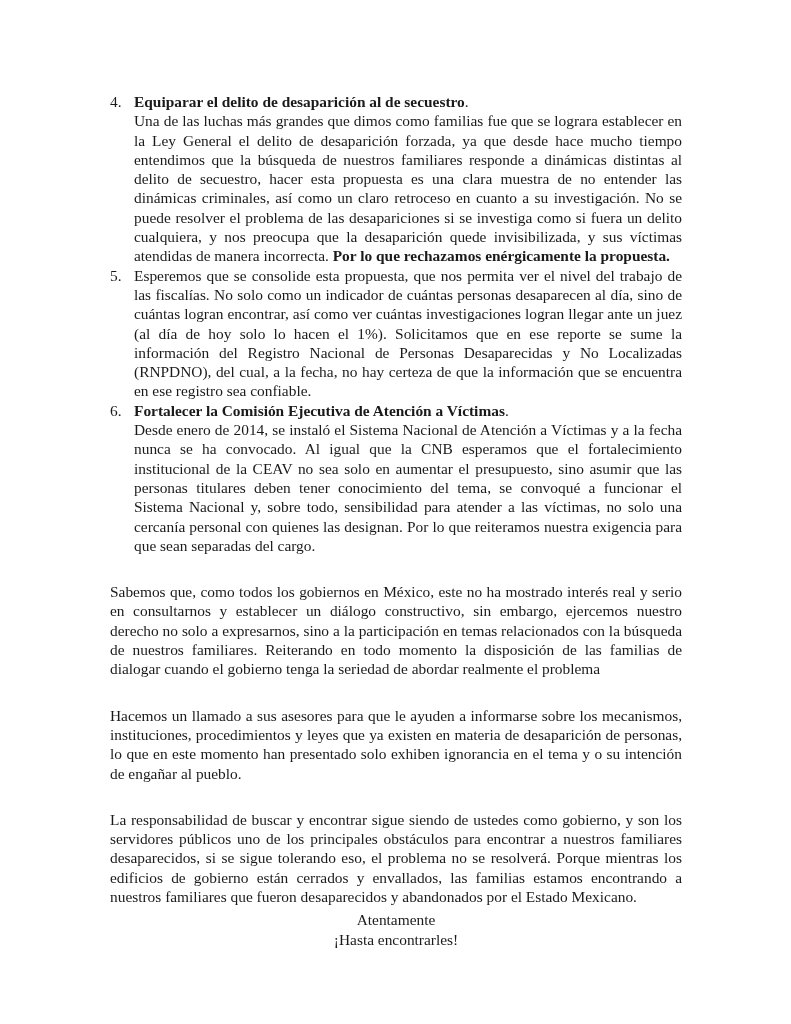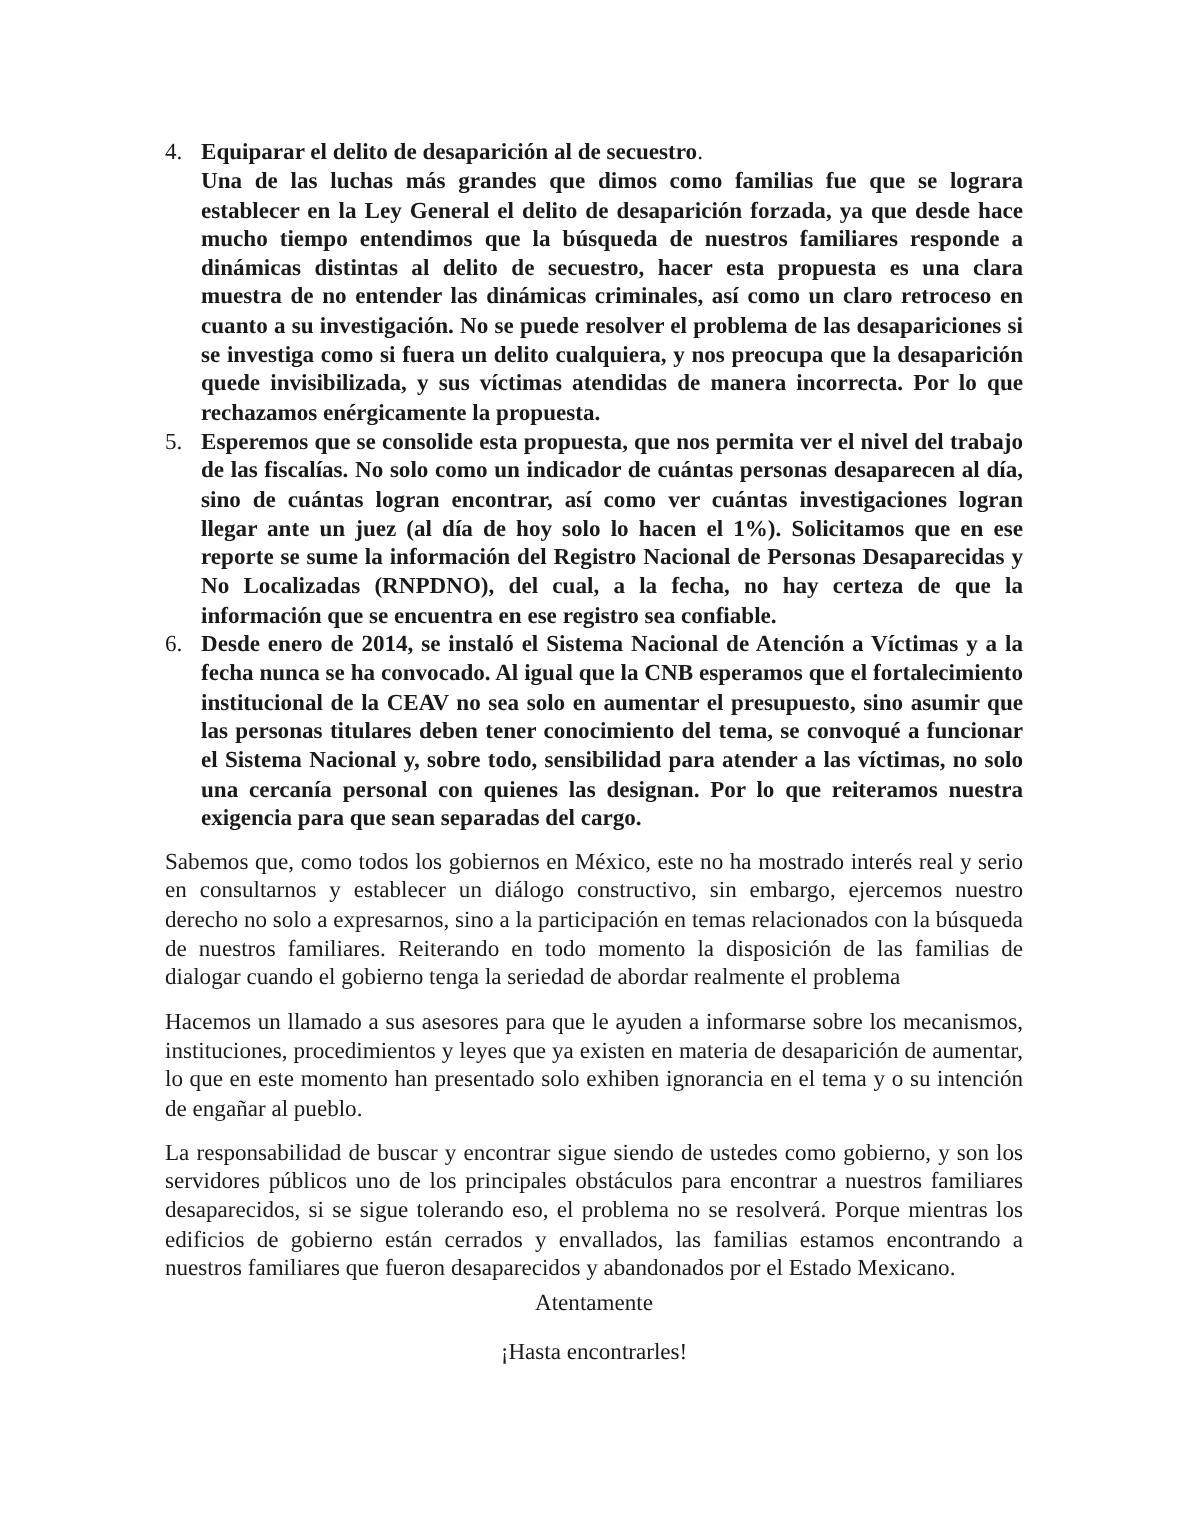--- a/index.html
+++ b/index.html
@@ -7,44 +7,45 @@
   .page {
     position: absolute; left: 110px; top: 92px; width: 572px;
     font-family: "Liberation Serif", "DejaVu Serif", serif;
     font-size: 15.4px; line-height: 19.3px; color: #1a1a1a;
   }
   ol.items { list-style: none; margin: 0; padding: 0; }
   ol.items li { position: relative; padding-left: 24px; margin: 0; }
   .num { position: absolute; left: 0; top: 0; }
   .title b { font-weight: bold; }
   p { margin: 0; text-align: justify; }
-  .body { text-align: justify; font-weight: bold; }
-  .para { margin-top: 10px; text-align: justify; }
-  .center { text-align: center; margin-top: 13px; }
+  .body { text-align: justify; }
+  .para { margin-top: 27px; text-align: justify; }
+  .center { text-align: center; }
   .center.first { margin-top: 4px; }
 </style>
 </head>
 <body>
 
 <div class="page">
   <ol class="items">
     <li>
       <span class="num">4.</span>
       <div class="title"><b>Equiparar el delito de desaparición al de secuestro</b><span>.</span></div>
       <p class="body"><span>Una de las luchas más grandes que dimos como familias fue que se lograra establecer en la Ley General el delito de desaparición forzada, ya que desde hace mucho tiempo entendimos que la búsqueda de nuestros familiares responde a dinámicas distintas al delito de secuestro, hacer esta propuesta es una clara muestra de no entender las dinámicas criminales, así como un claro retroceso en cuanto a su investigación. No se puede resolver el problema de las desapariciones si se investiga como si fuera un delito cualquiera, y nos preocupa que la desaparición quede invisibilizada, y sus víctimas atendidas de manera incorrecta. </span><b>Por lo que rechazamos enérgicamente la propuesta.</b></p>
     </li>
     <li>
       <span class="num">5.</span>
       <p class="body"><span>Esperemos que se consolide esta propuesta, que nos permita ver el nivel del trabajo de las fiscalías. No solo como un indicador de cuántas personas desaparecen al día, sino de cuántas logran encontrar, así como ver cuántas investigaciones logran llegar ante un juez (al día de hoy solo lo hacen el 1%). Solicitamos que en ese reporte se sume la información del Registro Nacional de Personas Desaparecidas y No Localizadas (RNPDNO), del cual, a la fecha, no hay certeza de que la información que se encuentra en ese registro sea confiable.</span></p>
     </li>
     <li>
       <span class="num">6.</span>
+      <div class="title"><b>Fortalecer la Comisión Ejecutiva de Atención a Víctimas</b><span>.</span></div>
       <p class="body"><span>Desde enero de 2014, se instaló el Sistema Nacional de Atención a Víctimas y a la fecha nunca se ha convocado. Al igual que la CNB esperamos que el fortalecimiento institucional de la CEAV no sea solo en aumentar el presupuesto, sino asumir que las personas titulares deben tener conocimiento del tema, se convoqué a funcionar el Sistema Nacional y, sobre todo, sensibilidad para atender a las víctimas, no solo una cercanía personal con quienes las designan. Por lo que reiteramos nuestra exigencia para que sean separadas del cargo.</span></p>
     </li>
   </ol>
 
   <p class="para">Sabemos que, como todos los gobiernos en México, este no ha mostrado interés real y serio en consultarnos y establecer un diálogo constructivo, sin embargo, ejercemos nuestro derecho no solo a expresarnos, sino a la participación en temas relacionados con la búsqueda de nuestros familiares. Reiterando en todo momento la disposición de las familias de dialogar cuando el gobierno tenga la seriedad de abordar realmente el problema</p>
-  <p class="para">Hacemos un llamado a sus asesores para que le ayuden a informarse sobre los mecanismos, instituciones, procedimientos y leyes que ya existen en materia de desaparición de aumentar, lo que en este momento han presentado solo exhiben ignorancia en el tema y o su intención de engañar al pueblo.</p>
+  <p class="para">Hacemos un llamado a sus asesores para que le ayuden a informarse sobre los mecanismos, instituciones, procedimientos y leyes que ya existen en materia de desaparición de personas, lo que en este momento han presentado solo exhiben ignorancia en el tema y o su intención de engañar al pueblo.</p>
   <p class="para">La responsabilidad de buscar y encontrar sigue siendo de ustedes como gobierno, y son los servidores públicos uno de los principales obstáculos para encontrar a nuestros familiares desaparecidos, si se sigue tolerando eso, el problema no se resolverá. Porque mientras los edificios de gobierno están cerrados y envallados, las familias estamos encontrando a nuestros familiares que fueron desaparecidos y abandonados por el Estado Mexicano.</p>
 
   <p class="center first">Atentamente</p>
   <p class="center">¡Hasta encontrarles!</p>
 </div>
 
 </body></html>

